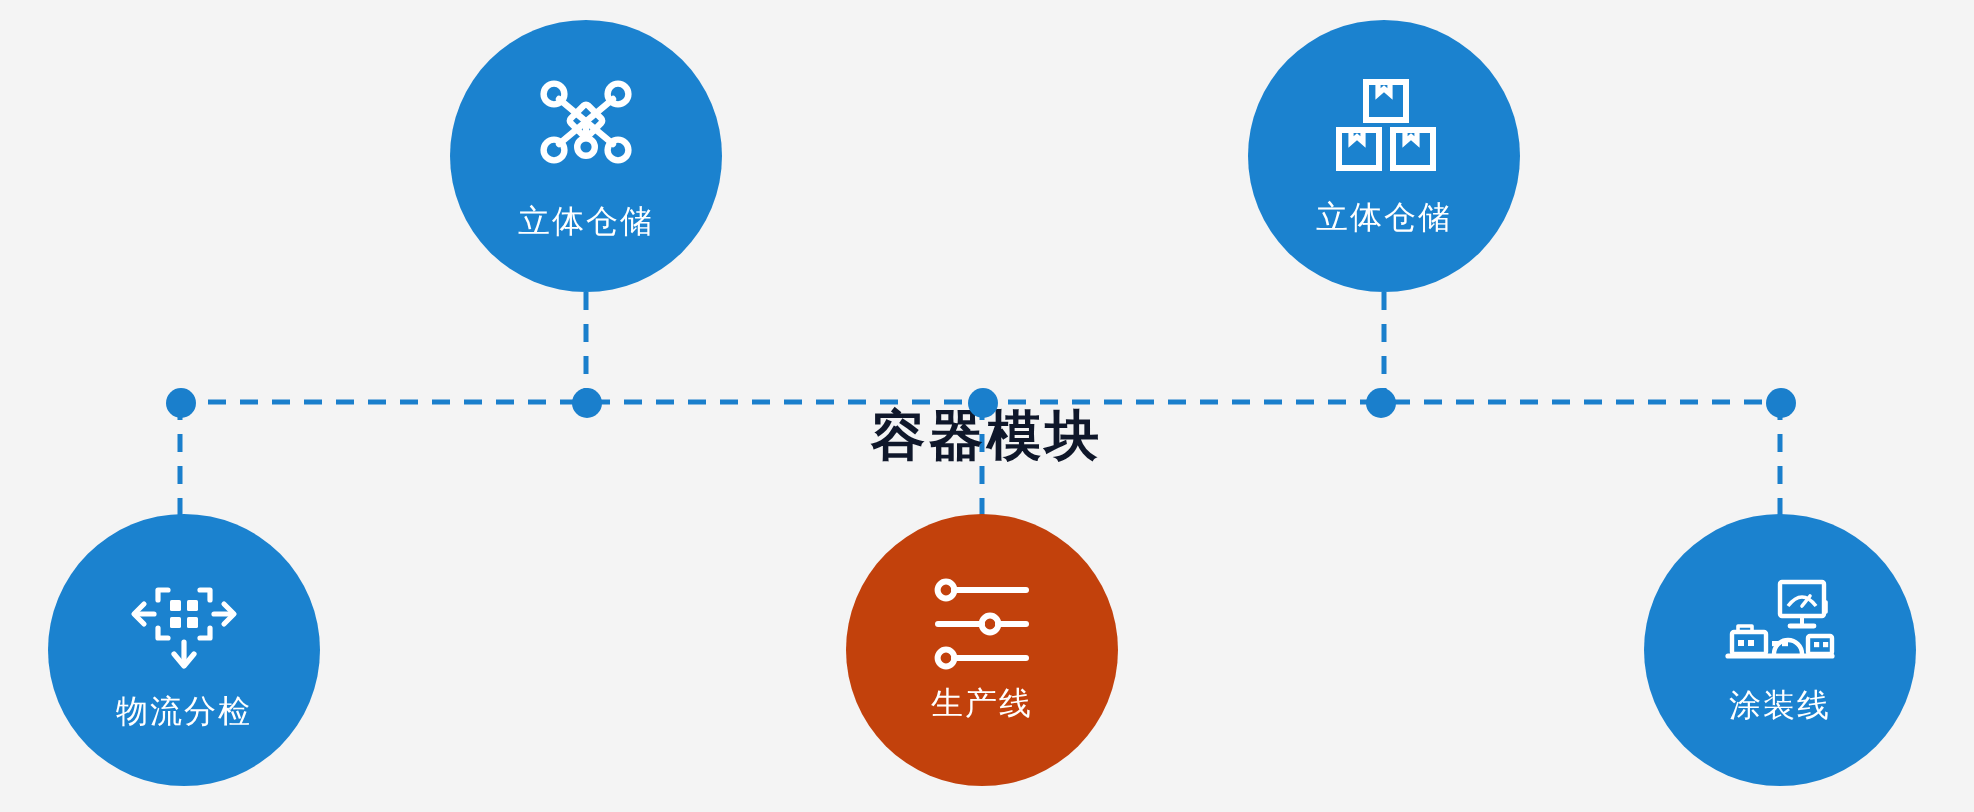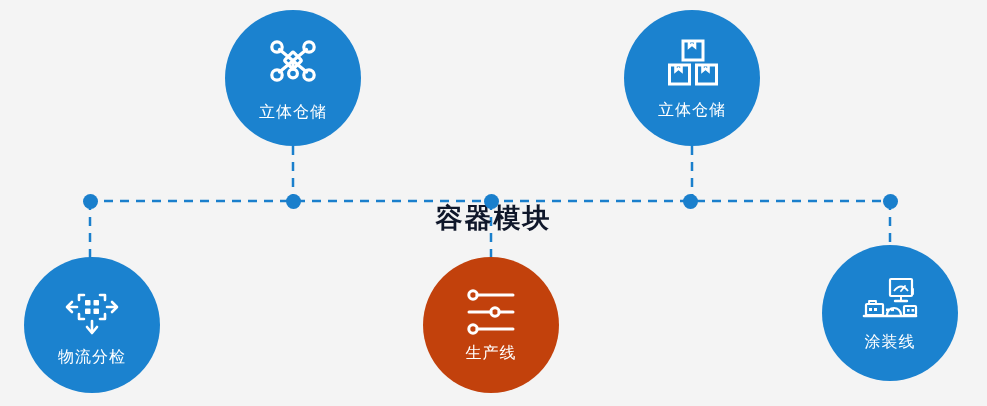--- a/index.html
+++ b/index.html
@@ -171,21 +171,21 @@
           <line x1="36" y1="23" x2="50" y2="23"></line>
           <circle cx="32" cy="23" r="4.2"></circle>
           <line x1="14" y1="40" x2="50" y2="40"></line>
           <circle cx="10" cy="40" r="4.2"></circle>
         </g>
       </svg>
     </span>
     <span class="node-label">生产线</span>
   </div>
 
-  <div class="node-circle node-bottom" id="node-painting-line" style="width: 136px; height: 136px; left: 822px; top: 245px; background: rgb(27, 130, 207);">
+  <div class="node-circle node-bottom" id="node-painting-line" style="width: 136px; height: 136px; left: 822px; top: 257px; background: rgb(27, 130, 207);">
     <span class="node-icon">
       <svg width="60" height="48" viewBox="0 0 60 48" xmlns="http://www.w3.org/2000/svg">
         <g stroke="#ffffff" fill="none" stroke-width="2.2" stroke-linejoin="round">
 
           <rect x="30" y="3" width="22" height="17" rx="1"></rect>
           <path d="M41 20 v5" stroke-width="2"></path>
           <path d="M35 25 h12" stroke-width="2.4" stroke-linecap="round"></path>
           <path d="M34 15 q7 -9 14 0" stroke-width="1.8"></path>
           <path d="M41 15 l4 -5" stroke-width="1.8" stroke-linecap="round"></path>
 

